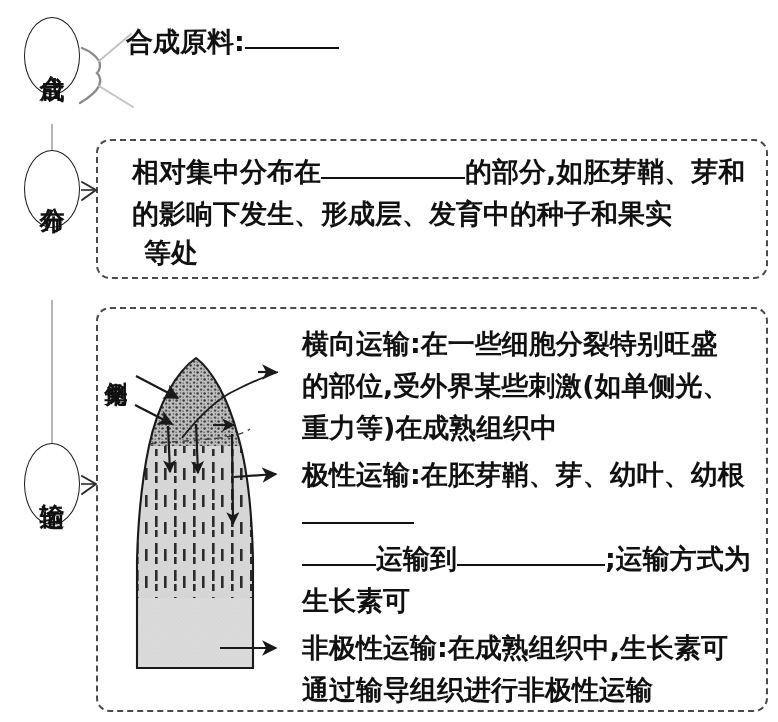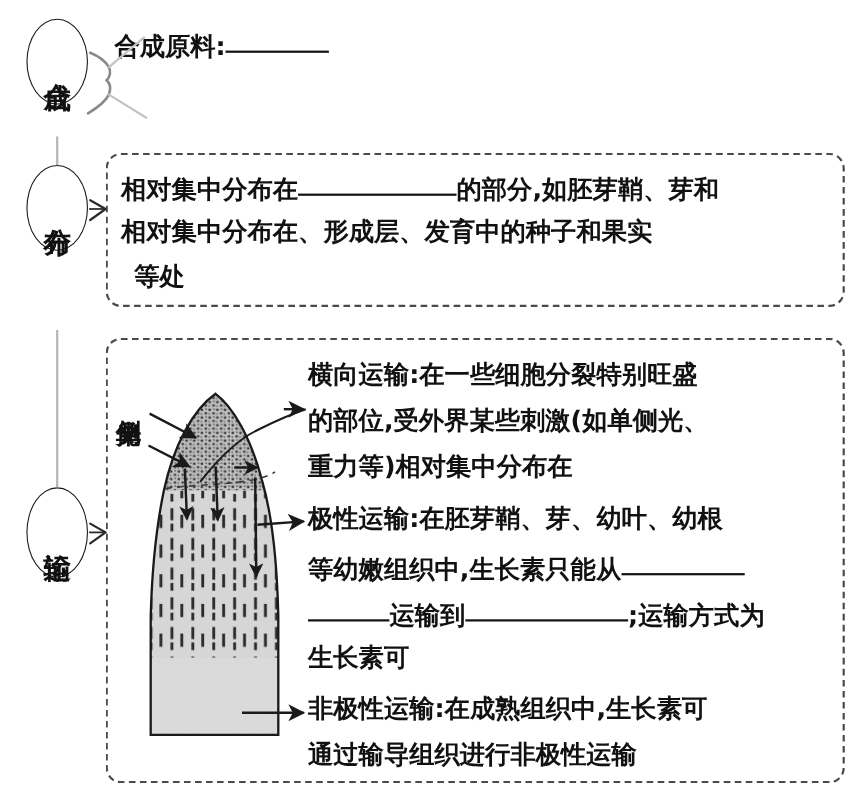--- a/index.html
+++ b/index.html
@@ -39,26 +39,27 @@
   }
   .dashbox {
     position: absolute;
     border: 2px dashed #4a4a4a;
     border-radius: 14px;
     box-sizing: border-box;
     background: transparent;
   }
   .txtline {
     position: absolute;
-    font-size: 23px;
+    font-size: 27px;
     line-height: 1.0;
     color: #111111;
     white-space: nowrap;
     font-weight: 600;
     font-family: "DejaVu Sans", "Liberation Sans", sans-serif;
+    margin-left: 22px;
   }
   .blank {
     display: inline-block;
     border-bottom: 2.5px solid #111111;
     vertical-align: baseline;
     position: relative;
     top: -2px;
   }
   .svgover {
     position: absolute;
@@ -97,40 +98,40 @@
   <div class="vlabel" style="left:24px; top:150px; width:56px; height:78px;">
     <span>分布</span>
   </div>
 
   <div class="dashbox" style="left:96px; top:139px; width:672px; height:140px;"></div>
 
   <div class="txtline" style="left:110px; top:158px;">
     <span>相对集中分布在</span><span class="blank" style="width:144px; height:20px;"></span><span>的部分,如胚芽鞘、芽和</span>
   </div>
 
-  <div class="txtline" style="left:110px; top:200px;">相对集中分布在、形成层、发育中的种子和果实</div>
+  <div class="txtline" style="left:110px; top:200px;">的影响下发生、形成层、发育中的种子和果实</div>
 
   <div class="txtline" style="left:122px; top:242px;font-family:Liberation Mono, monospace;">等处</div>
 
   <div class="vlabel" style="left:24px; top:443px; width:56px; height:82px;">
     <span>运输</span>
   </div>
 
   <div class="dashbox" style="left:96px; top:307px; width:672px; height:405px;"></div>
 
   <div class="lightlabel" style="left:104px; top:364px;">单侧光</div>
 
   <div class="txtline" style="left:280px; top:330px;">横向运输:在一些细胞分裂特别旺盛</div>
   <div class="txtline" style="left:280px; top:372px;">的部位,受外界某些刺激(如单侧光、</div>
-  <div class="txtline" style="left:280px; top:414px;">重力等)相对集中分布在</div>
+  <div class="txtline" style="left:280px; top:414px;">重力等)在成熟组织中</div>
 
   <div class="txtline" style="left:280px; top:461px;">极性运输:在胚芽鞘、芽、幼叶、幼根</div>
 
   <div class="txtline" style="left:280px; top:503px;">
-    <span>等幼嫩组织中,生长素只能从</span><span class="blank" style="width:112px; height:20px;"></span>
+    <span class="blank" style="width:112px; height:20px;"></span>
   </div>
 
   <div class="txtline" style="left:280px; top:545px;text-align:center;">
     <span class="blank" style="width:74px; height:20px;"></span><span>运输到</span><span class="blank" style="width:148px; height:20px;"></span><span>;运输方式为</span>
   </div>
 
   <div class="txtline" style="left:280px; top:587px;">生长素可</div>
 
   <div class="txtline" style="left:280px; top:634px;">非极性运输:在成熟组织中,生长素可</div>
   <div class="txtline" style="left:280px; top:676px;">通过输导组织进行非极性运输</div>

